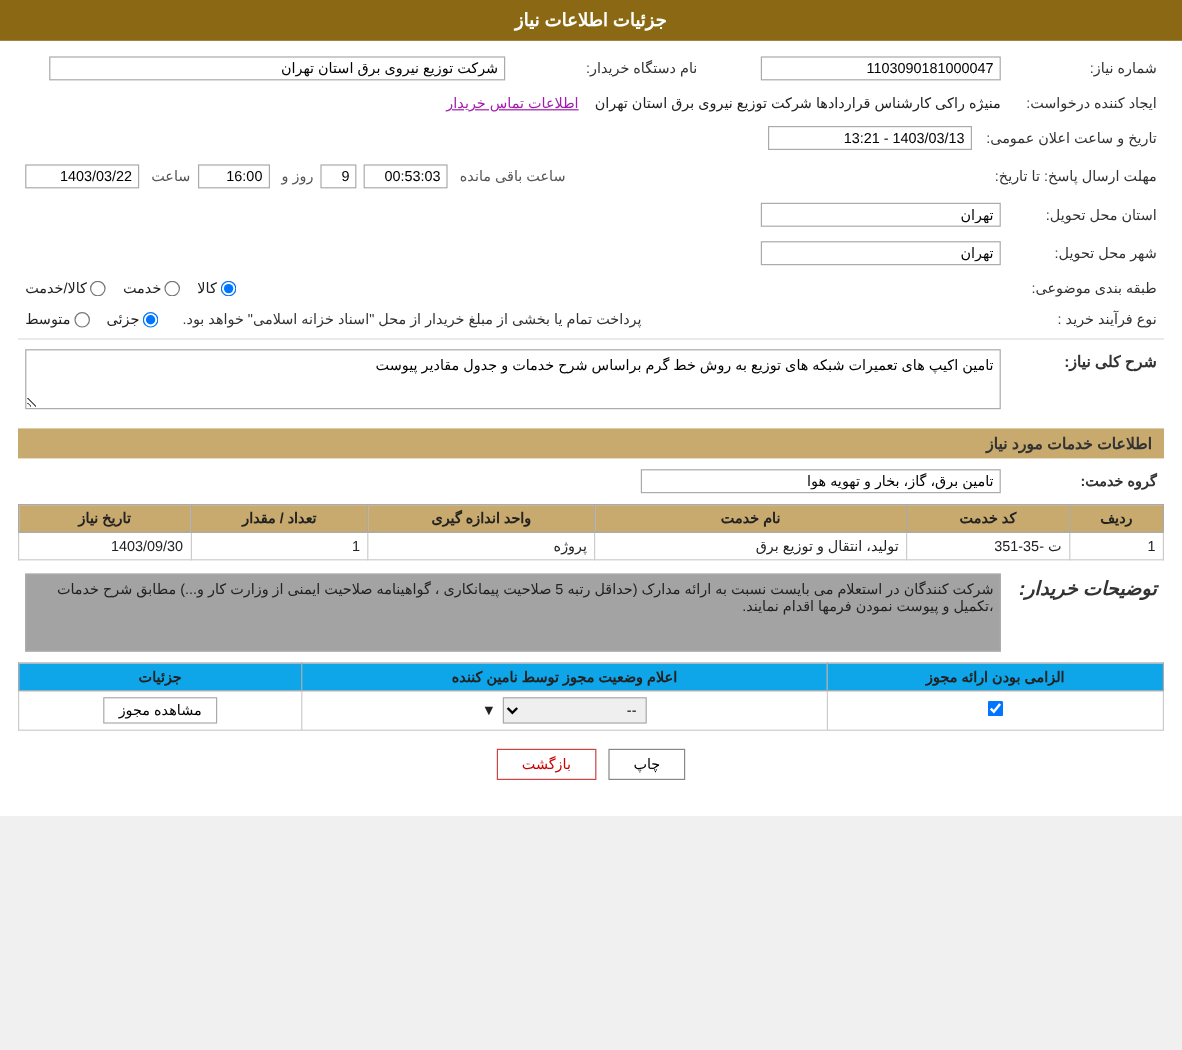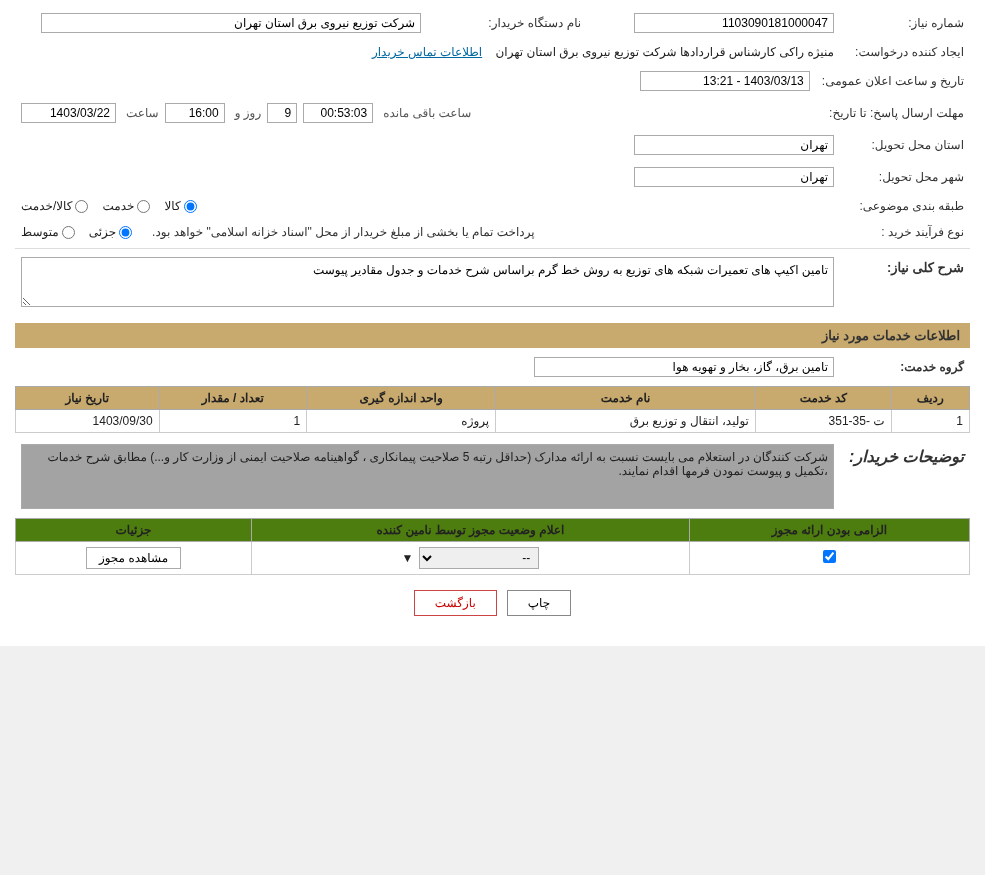--- a/index.html
+++ b/index.html
@@ -57,21 +57,21 @@
     .input-field {
       border: 1px solid #aaa;
       background: #fff;
       padding: 2px 5px;
       font-size: 12px;
       font-family: Tahoma, Arial, sans-serif;
       direction: rtl;
     }
     .input-wide { width: 380px; }
     .input-medium { width: 200px; }
-    .link-blue { color: #0369a1; text-decoration: underline; cursor: pointer; }
+    .link-blue { color: #a21caf; text-decoration: underline; cursor: pointer; }
     .deadline-row {
       display: flex;
       align-items: center;
       gap: 6px;
       flex-direction: row-reverse;
     }
     .radio-group {
       display: flex;
       gap: 14px;
       flex-direction: row-reverse;
@@ -143,21 +143,21 @@
       margin: 10px 0 6px 0;
       border-top: 1px solid #ddd;
       padding-top: 6px;
     }
     .license-table {
       width: 100%;
       border-collapse: collapse;
       margin-bottom: 10px;
     }
     .license-table th {
-      background: #4d7c0f;
+      background: #0ea5e9;
       border: 1px solid #aaa;
       padding: 4px 6px;
       text-align: center;
       font-size: 12px;
       font-weight: bold;
     }
     .license-table td {
       border: 1px solid #ccc;
       padding: 5px 6px;
       text-align: center;
@@ -206,20 +206,21 @@
     .content-relative { position: relative; }
     .checkbox-cell { text-align: center; }
     .divider { border-top: 1px solid #ddd; margin: 5px 0; }
     .inline-label { color: #555; margin-left: 4px; }
   </style>
 </head>
 <body>
 
 <div class="page-wrapper">
 
+  <div class="page-header">جزئیات اطلاعات نیاز</div>
 
   <div class="main-content content-relative">
 
     <table class="info-table">
       <tbody>
           <tr>
         <td class="label-cell">شماره نیاز:</td>
         <td class="value-cell">
           <input class="input-field input-medium" type="text" readonly="" value="1103090181000047" style="">
         </td>

